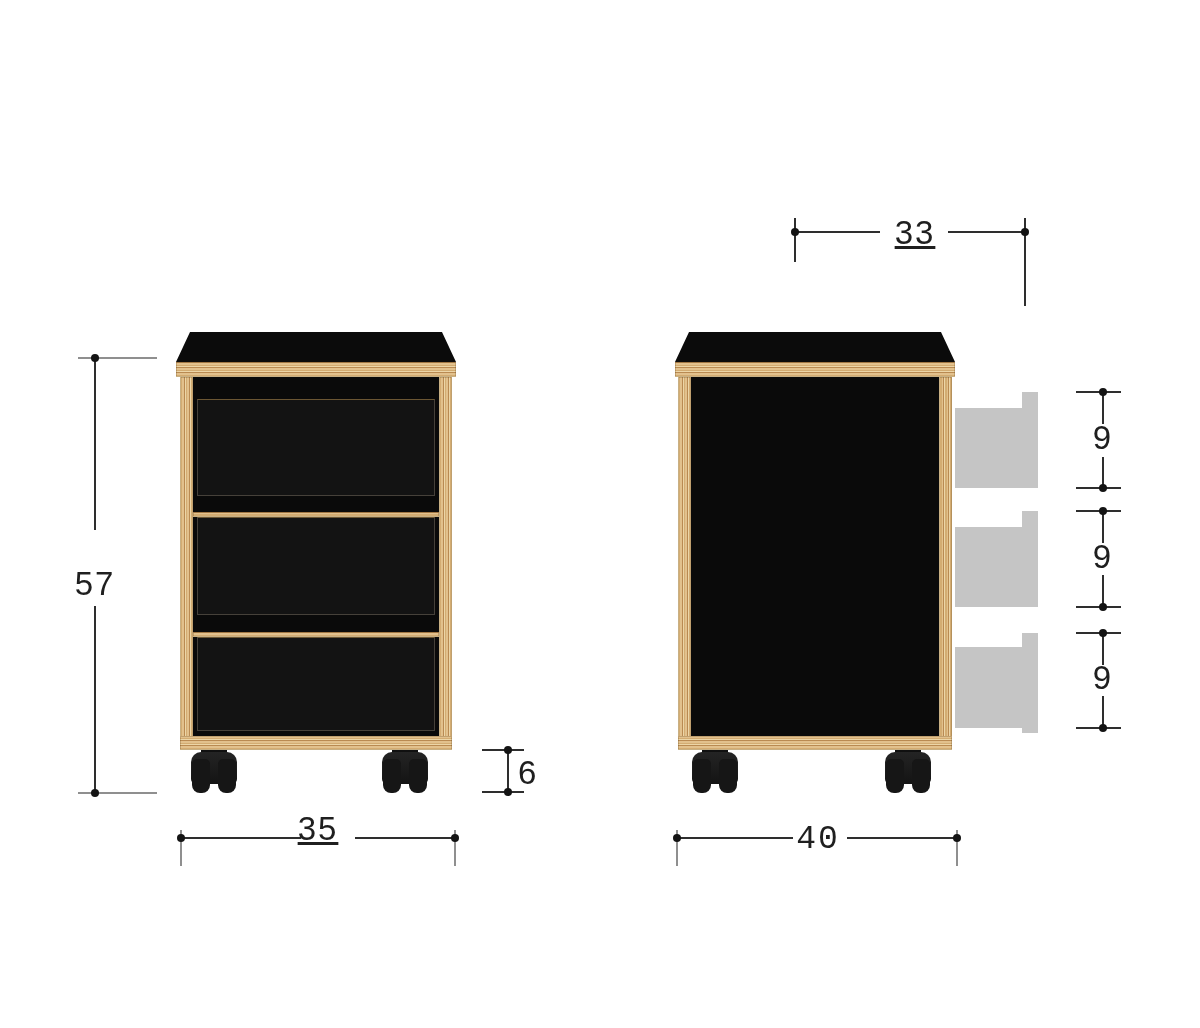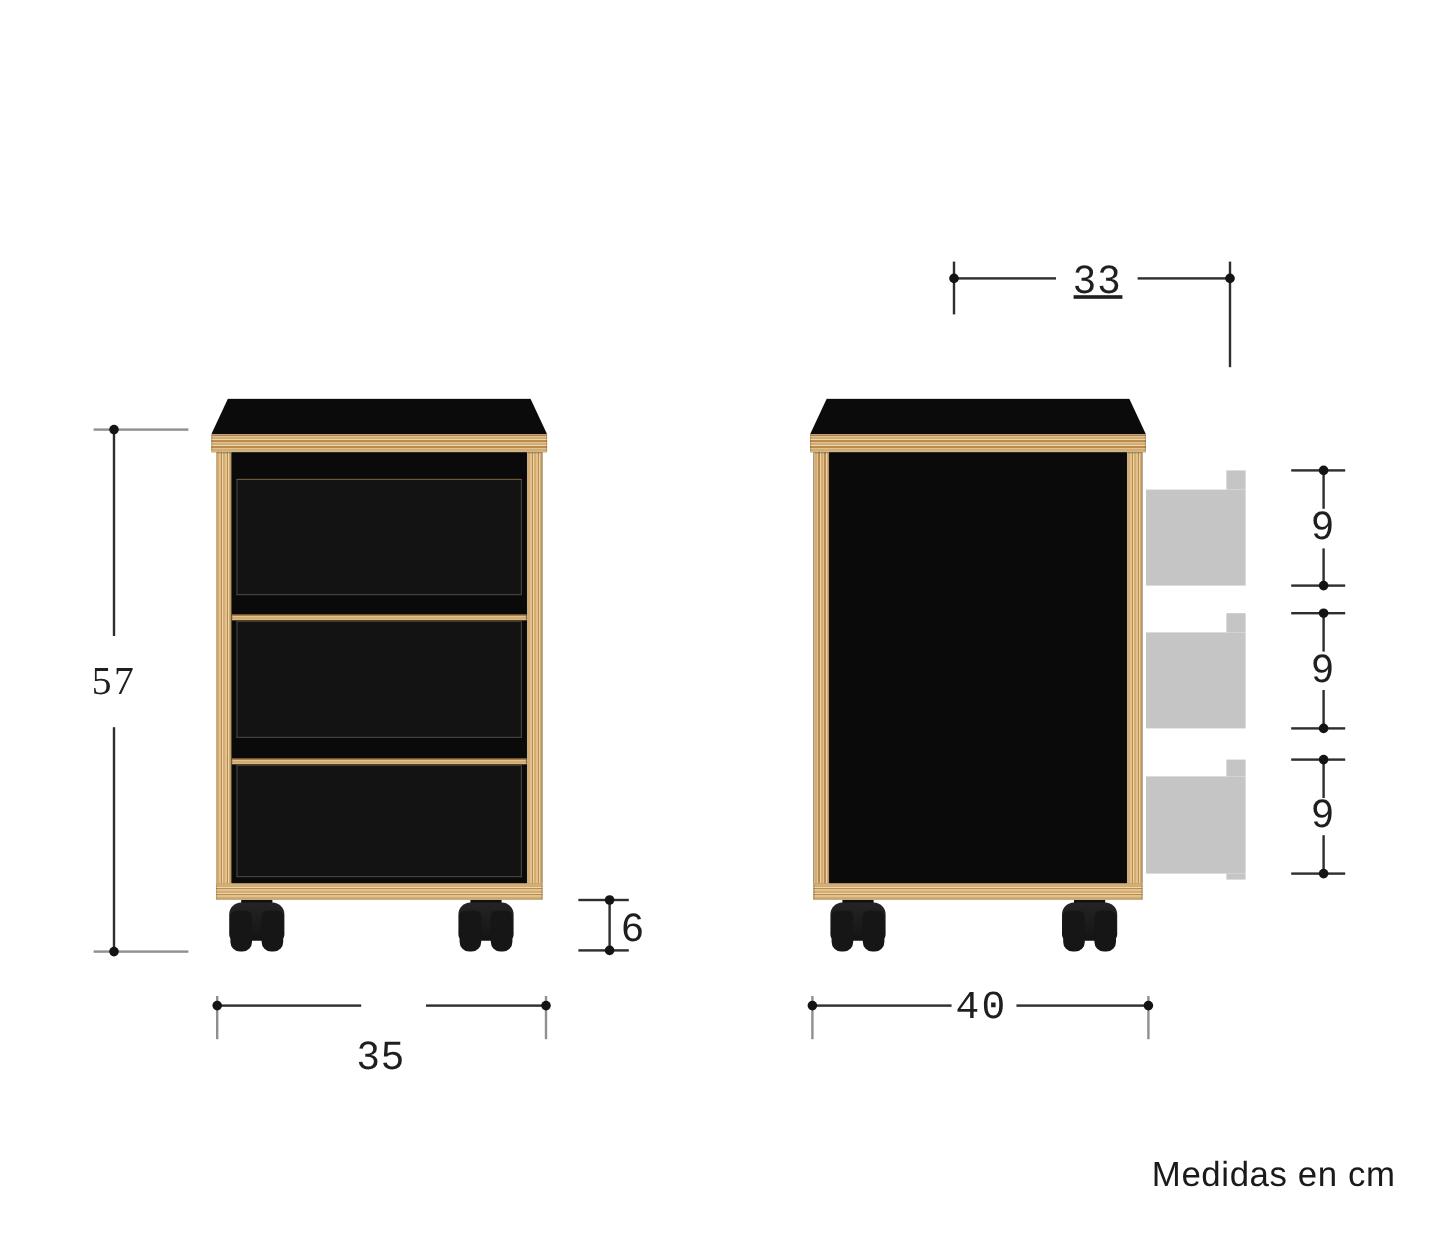--- a/index.html
+++ b/index.html
@@ -145,31 +145,31 @@
     <div class="g-lip" style="top:95px;height:5px;"></div>
   </div>
 
   <div>
     <div class="hline gray" style="left:78px;top:357px;width:79px;"></div>
     <div class="hline gray" style="left:78px;top:792px;width:79px;"></div>
     <div class="vline" style="left:94px;top:358px;height:172px;"></div>
     <div class="vline" style="left:94px;top:606px;height:187px;"></div>
     <div class="dot" style="left:91px;top:354px;"></div>
     <div class="dot" style="left:91px;top:789px;"></div>
-    <div class="dim-label" style="left:60px;top:548px;width:70px;font-family:Liberation Serif, serif;">57</div>
+    <div class="dim-label" style="left:60px;top:564px;width:70px;">57</div>
   </div>
 
   <div>
     <div class="vline gray" style="left:180px;top:830px;height:36px;"></div>
     <div class="vline gray" style="left:454px;top:830px;height:36px;"></div>
     <div class="hline" style="left:181px;top:837px;width:120px;"></div>
     <div class="hline" style="left:355px;top:837px;width:100px;"></div>
     <div class="dot" style="left:177px;top:834px;"></div>
     <div class="dot" style="left:451px;top:834px;"></div>
-    <div class="dim-label" style="left:283px;top:860px;width:70px;">35</div>
+    <div class="dim-label" style="left:283px;top:809px;width:70px;text-decoration:underline;">35</div>
   </div>
 
   <div>
     <div class="hline" style="left:482px;top:749px;width:42px;"></div>
     <div class="hline" style="left:482px;top:791px;width:42px;"></div>
     <div class="vline" style="left:507px;top:750px;height:42px;"></div>
     <div class="dot" style="left:504px;top:746px;"></div>
     <div class="dot" style="left:504px;top:788px;"></div>
     <div class="dim-label" style="left:518px;top:753px;width:45px;text-align:left;">6</div>
   </div>
@@ -217,15 +217,14 @@
   <div>
     <div class="hline" style="left:1076px;top:632px;width:45px;"></div>
     <div class="hline" style="left:1076px;top:727px;width:45px;"></div>
     <div class="vline" style="left:1102px;top:633px;height:32px;"></div>
     <div class="vline" style="left:1102px;top:696px;height:32px;"></div>
     <div class="dot" style="left:1099px;top:629px;"></div>
     <div class="dot" style="left:1099px;top:724px;"></div>
     <div class="dim-label" style="left:1079px;top:658px;width:48px;">9</div>
   </div>
 
-  <div class="caption">Medidas en cm</div>
 
 </div>
 
 </body></html>

